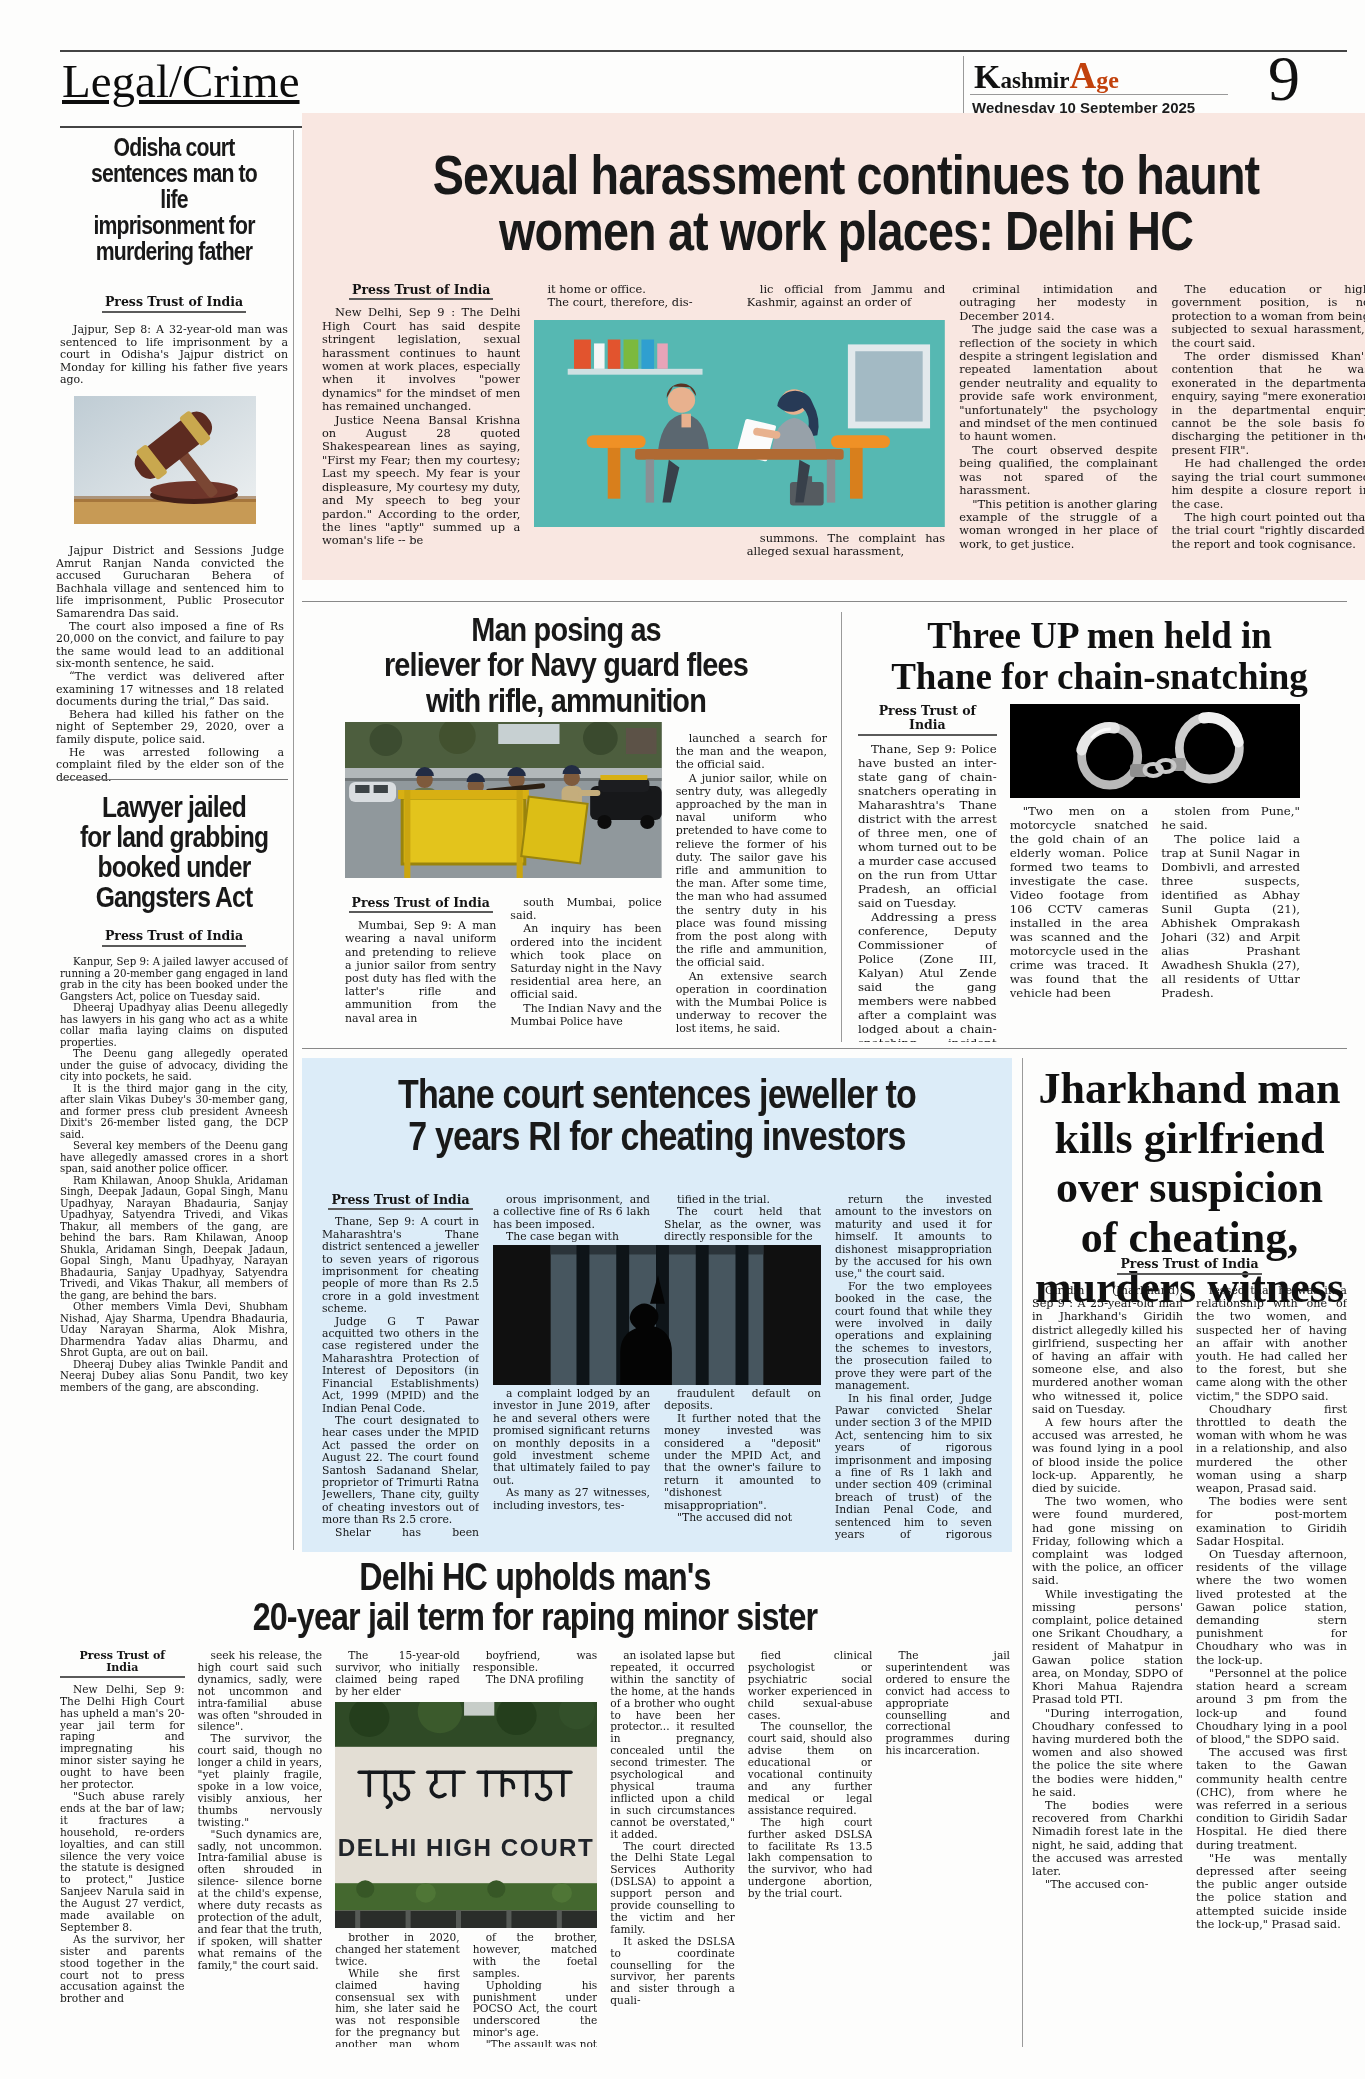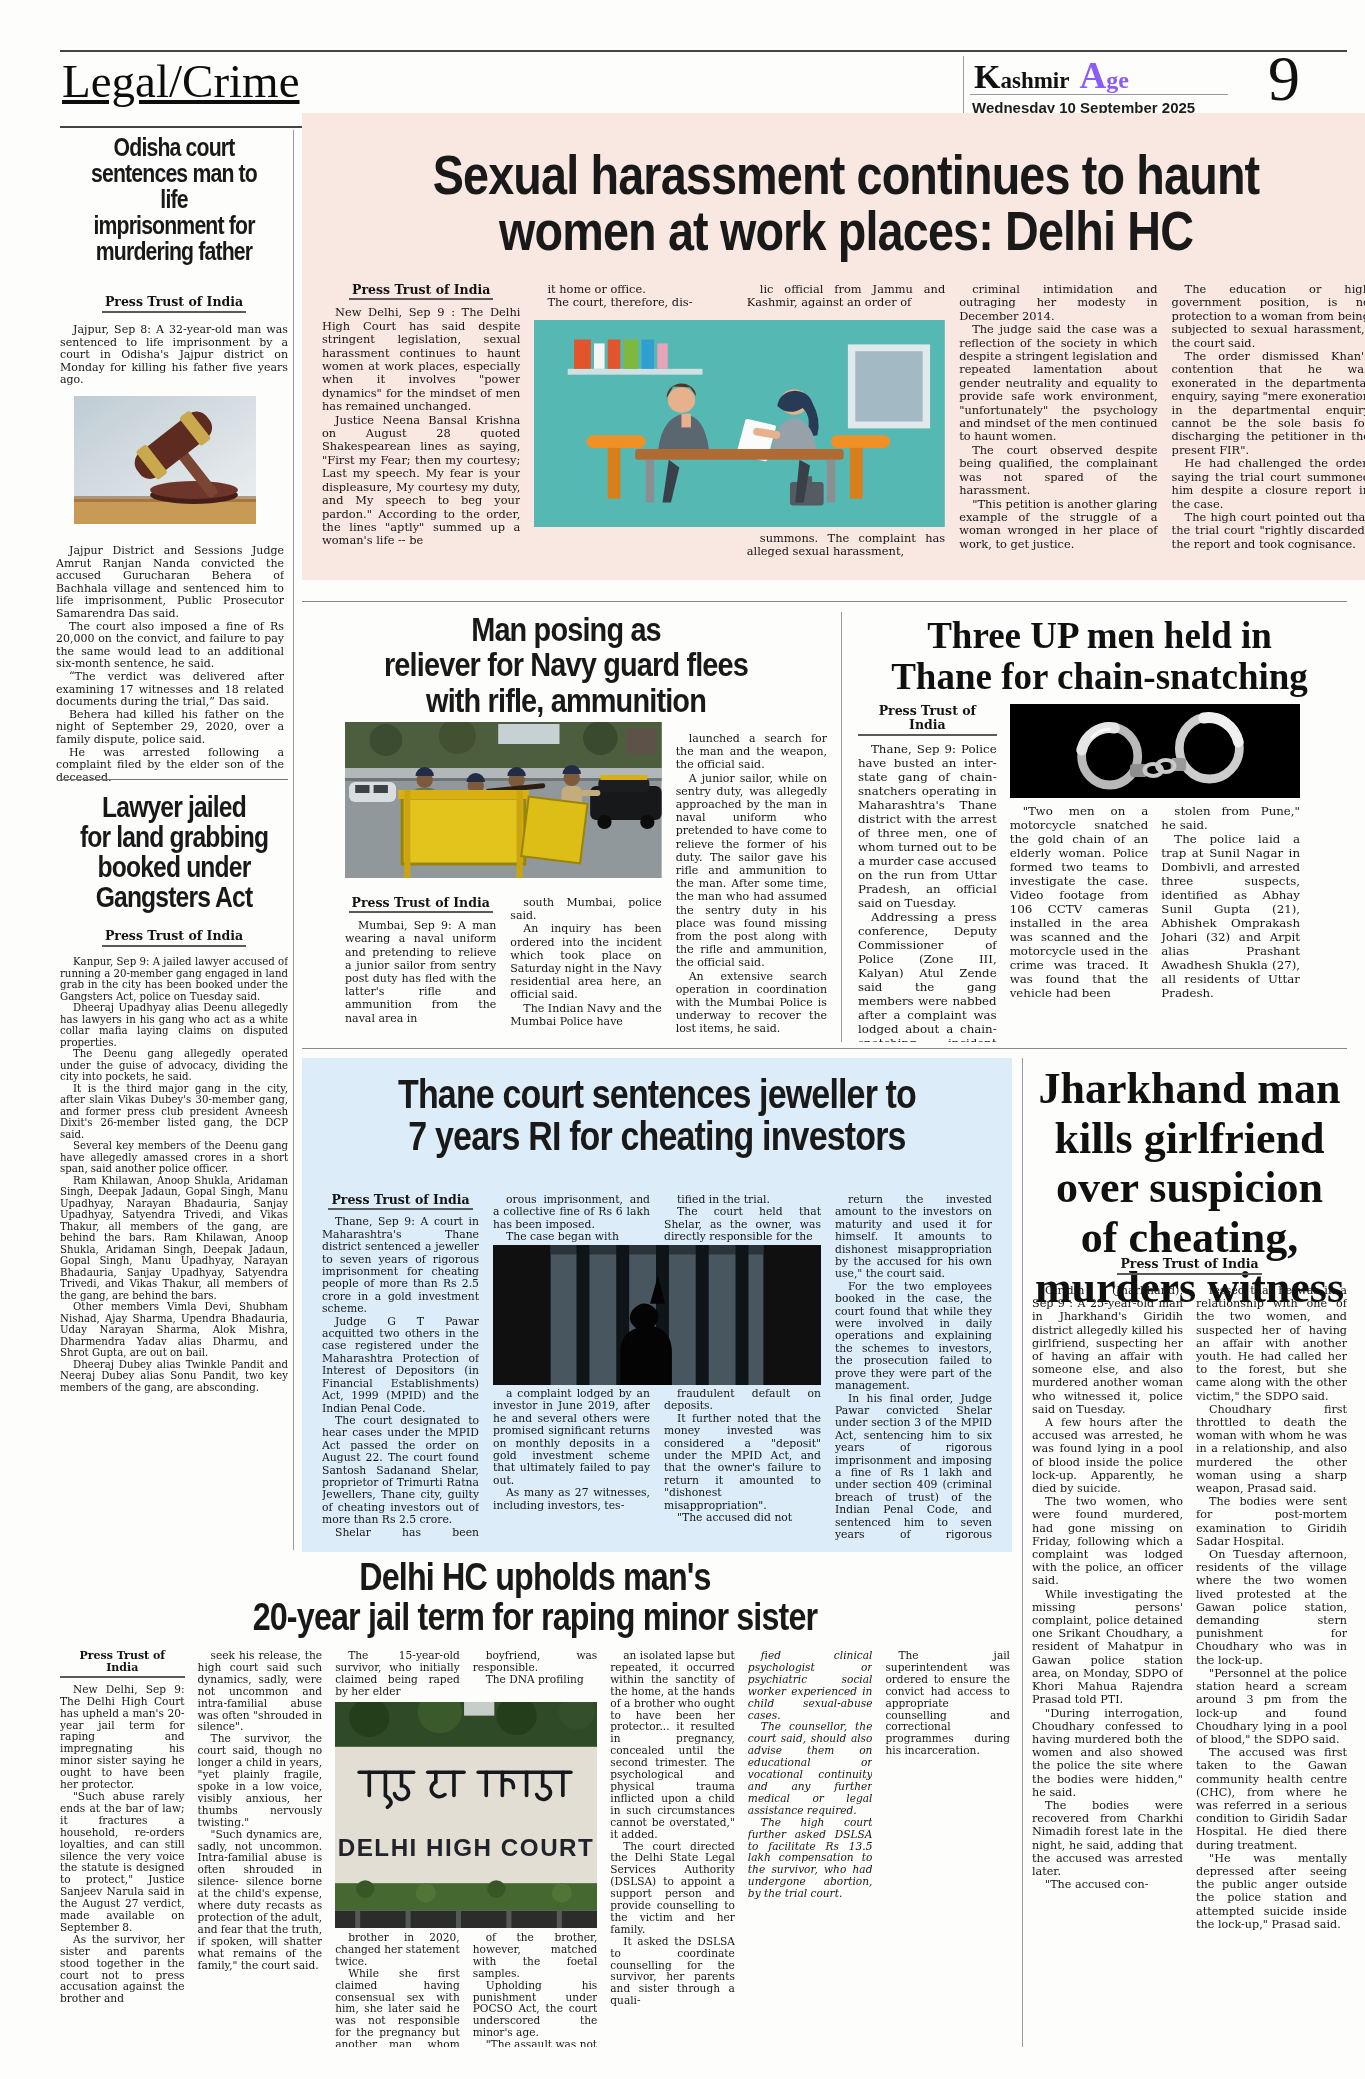--- a/index.html
+++ b/index.html
@@ -39,21 +39,21 @@
   .jewel-body    { font-size: 10.8px; line-height: 12.4px; }
   .bottom-body   { font-size: 10.6px; line-height: 11.9px; }
   .jhark-body    { font-size: 11.2px; line-height: 13.2px; }
 
   .tint-block { position: absolute; }
   .img-wrap { overflow: hidden; }
   .img-wrap svg { display: block; width: 100%; height: 100%; }
 
   .brand-black { display: inline-block; font-family: "Liberation Serif", serif; font-weight: bold; font-size: 23px; color: #111; }
   .brand-black::first-letter { font-size: 34px; }
-  .brand-red { display: inline-block; font-family: "Liberation Serif", serif; font-weight: bold; font-size: 24px; color: #8b5cf6; margin-left: 10px; }
+  .brand-red { display: inline-block; font-family: "Liberation Serif", serif; font-weight: bold; font-size: 24px; color: #c2410c; }
   .brand-red::first-letter { font-size: 37px; }
   .date-line { font-family: "Liberation Sans", sans-serif; font-weight: bold; font-size: 15px; color: #1c1c1c; }
 </style>
 </head>
 <body>
 
 <div class="hl" style="left:60px;top:50px;width:1287px;height:2px"></div>
 <div class="abs" style="left:62px;top:54px;font-family:'Liberation Serif',serif;font-size:47px;color:#0d0d0d;text-decoration:underline;">Legal/Crime</div>
 <div class="vl" style="left:963px;top:56px;height:66px;"></div>
 <div class="abs" style="left:974px;top:54px;"><span class="brand-black">Kashmir</span><span class="brand-red">Age</span></div>
@@ -458,21 +458,21 @@
     <div class="colbox bottom-body" style="grid-column:4;grid-row:3;">
         <p class="para">of the brother, however, matched with the foetal samples.</p>
         <p class="para">Upholding his punishment under POCSO Act, the court underscored the minor's age.</p>
         <p class="para">"The assault was not</p>
       </div>
     <div class="colbox bottom-body" style="grid-column:5;grid-row:1/4;">
         <p class="para">an isolated lapse but repeated, it occurred within the sanctity of the home, at the hands of a brother who ought to have been her protector... it resulted in pregnancy, concealed until the second trimester. The psychological and physical trauma inflicted upon a child in such circumstances cannot be overstated," it added.</p>
         <p class="para">The court directed the Delhi State Legal Services Authority (DSLSA) to appoint a support person and provide counselling to the victim and her family.</p>
         <p class="para">It asked the DSLSA to coordinate counselling for the survivor, her parents and sister through a quali-</p>
       </div>
-    <div class="colbox bottom-body" style="grid-column:6;grid-row:1/4;font-style:italic;">
+    <div class="colbox bottom-body" style="grid-column:6;grid-row:1/4;">
         <p class="para">fied clinical psychologist or psychiatric social worker experienced in child sexual-abuse cases.</p>
         <p class="para">The counsellor, the court said, should also advise them on educational or vocational continuity and any further medical or legal assistance required.</p>
         <p class="para">The high court further asked DSLSA to facilitate Rs 13.5 lakh compensation to the survivor, who had undergone abortion, by the trial court.</p>
       </div>
     <div class="colbox bottom-body" style="grid-column:7;grid-row:1/4;">
         <p class="para">The jail superintendent was ordered to ensure the convict had access to appropriate counselling and correctional programmes during his incarceration.</p>
       </div>
   </div>
 </div>
 

